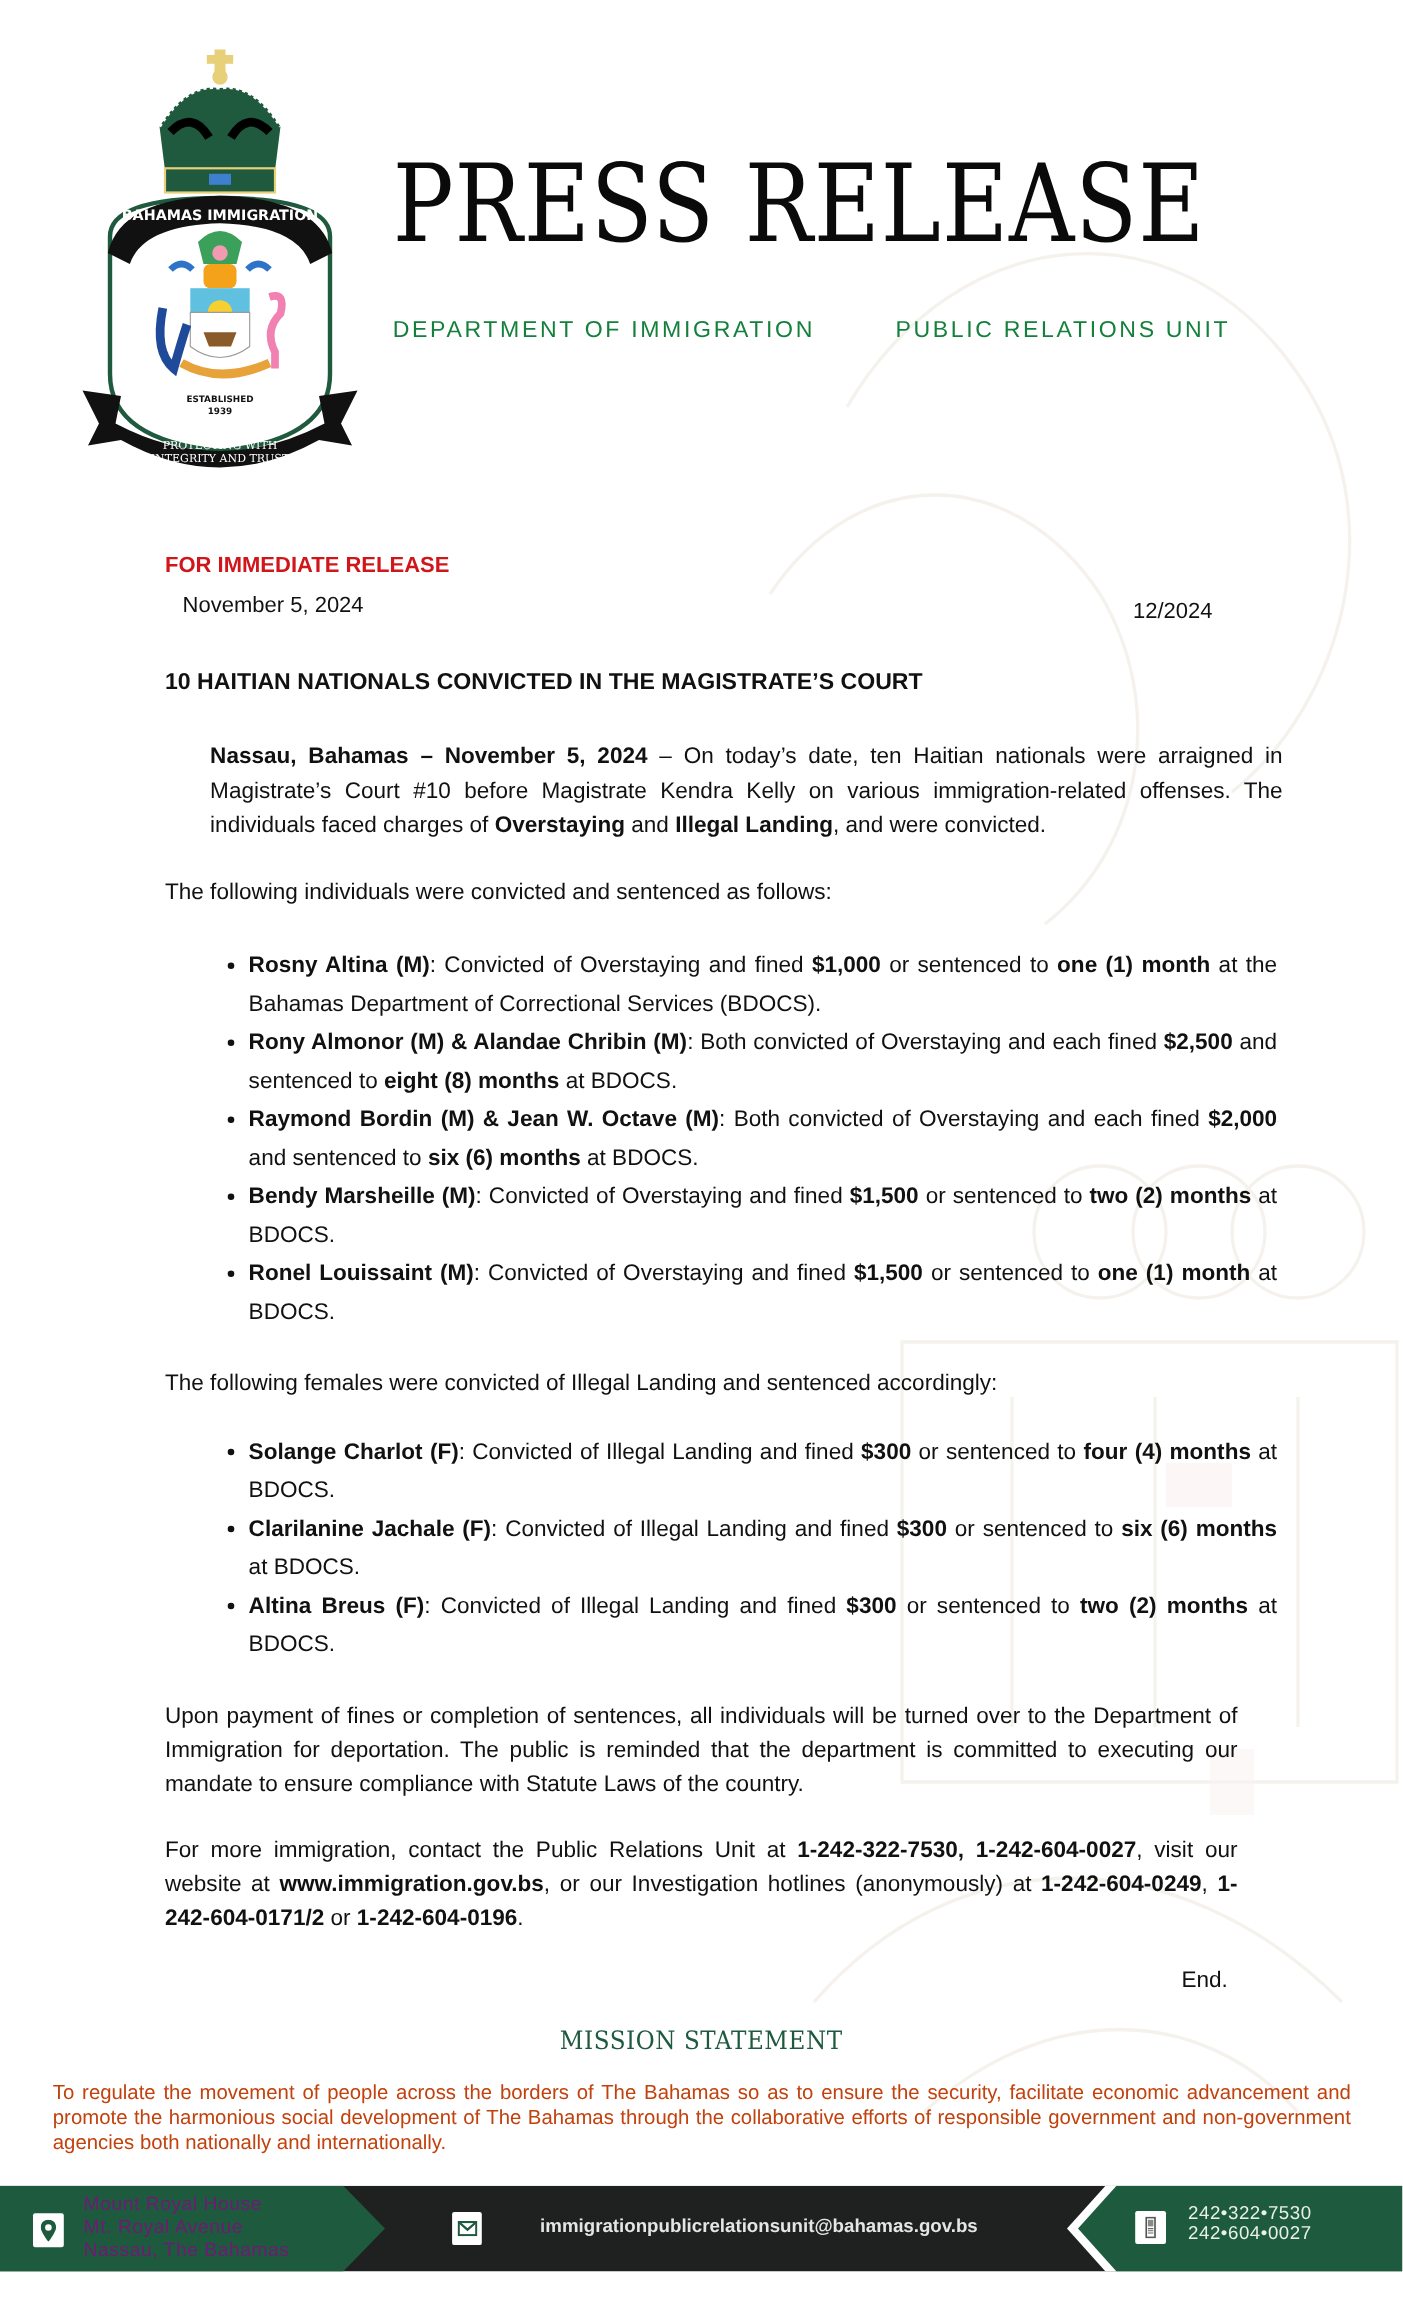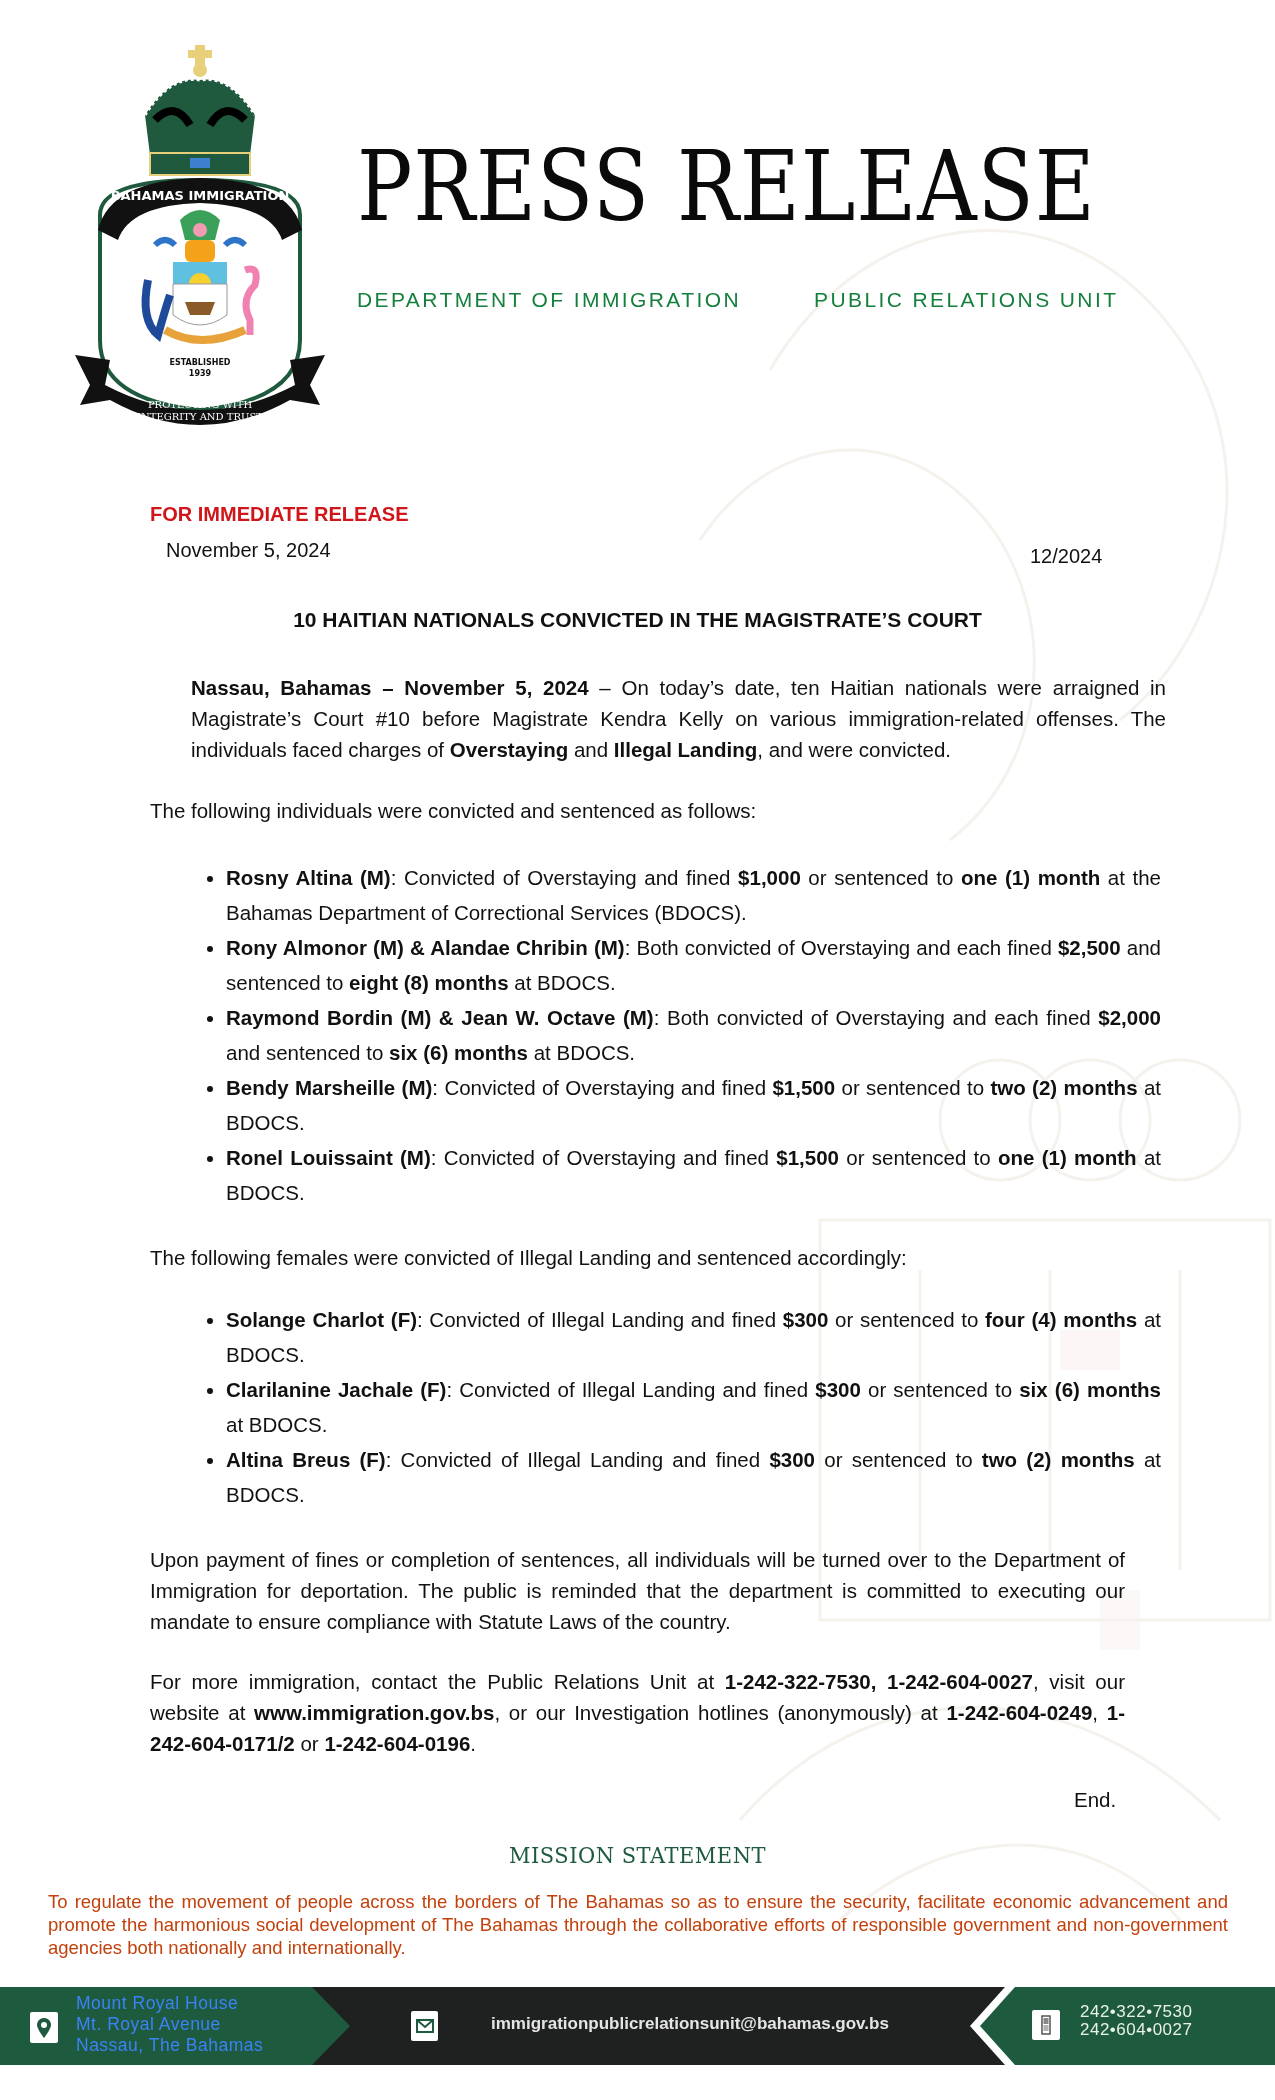--- a/index.html
+++ b/index.html
@@ -28,21 +28,21 @@
     position: absolute; top: 252px; font-size: 21px; letter-spacing: 2.4px;
     color: #15803d; white-space: nowrap; margin-top: 36px;
   }
   .sub-left { left: 357px; }
   .sub-right { left: 814px; }
 
   .content { position: absolute; left: 150px; width: 975px; font-size: 20.5px; line-height: 31px; }
   .immediate { position: absolute; left: 150px; top: 503px; color: #d0161b; font-weight: bold; font-size: 20px; }
   .date { position: absolute; left: 166px; top: 539px; font-size: 20px; }
   .ref { position: absolute; left: 1030px; top: 545px; font-size: 20px; }
-  .headline { position: absolute; left: 150px; top: 608px; width: 975px; text-align: center; font-weight: bold; font-size: 21px; }
+  .headline { position: absolute; left: 150px; top: 608px; width: 975px; text-align: left; font-weight: bold; font-size: 21px; }
 
   .para { text-align: justify; margin: 0; }
   .p1 { top: 672px; margin-left: 41px; }
   .p2 { top: 795px; }
   ul.list { position: absolute; left: 190px; width: 935px; margin: 0; padding-left: 36px; font-size: 20.5px; line-height: 35px; }
   ul.list li { text-align: justify; padding-left: 0; }
   .list1 { top: 860px; }
   .p3 { top: 1242px; }
   .list2 { top: 1302px; }
   .p4 { top: 1544px; }
@@ -59,21 +59,21 @@
     font-size: 18.5px; line-height: 23px; color: #c2410c; text-align: justify;
   }
 
   
   .footer { position: absolute; left: 0; top: 1987px; width: 1275px; height: 78px; }
   .footer svg.band { position: absolute; left: 0; top: 0; }
   .f-icon {
     position: absolute; background: #fff; border-radius: 2px;
     display: flex; align-items: center; justify-content: center;
   }
-  .addr { position: absolute; left: 76px; top: 6px; color: #3b82f6; font-size: 17.5px; line-height: 21px; letter-spacing: 0.5px; }
+  .addr { position: absolute; left: 76px; top: 6px; color: #701a75; font-size: 17.5px; line-height: 21px; letter-spacing: 0.5px; }
   .email { position: absolute; left: 491px; top: 27px; color: #e5e5e5; font-size: 17px; font-weight: bold; }
   .phones { position: absolute; left: 1080px; top: 16px; color: #e8f0ea; font-size: 17px; line-height: 18px; letter-spacing: 0.5px; }
 </style>
 </head>
 <body>
 
 <svg class="watermark" viewBox="0 0 700 1850">
   <g fill="none" stroke="#c9b9a0" stroke-width="3">
     <path d="M150 250 C 250 80, 450 60, 560 220 C 650 350, 600 520, 500 600"></path>
     <path d="M80 420 C 160 300, 300 300, 380 420 C 440 520, 420 650, 330 720"></path>

